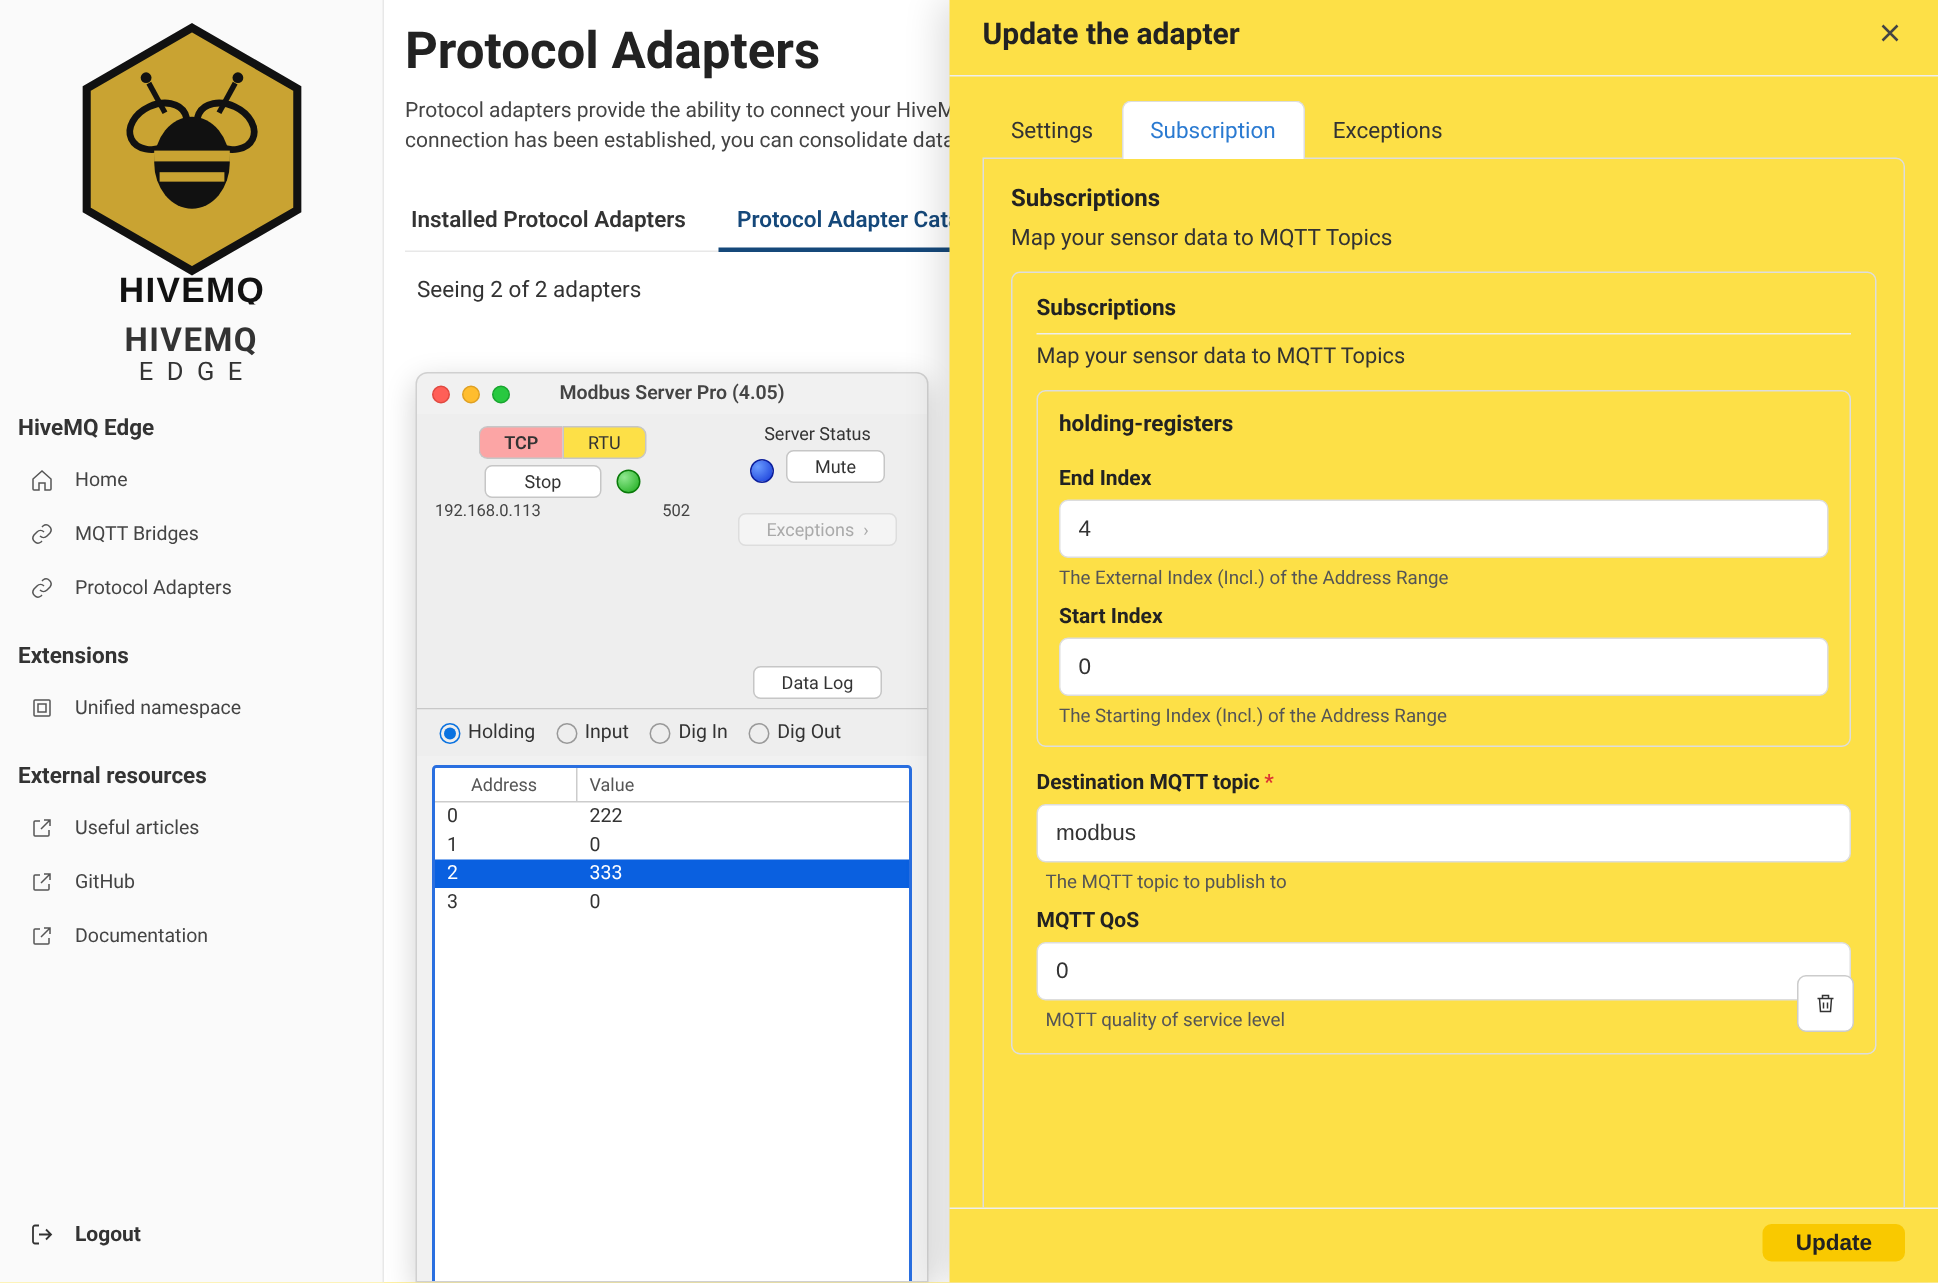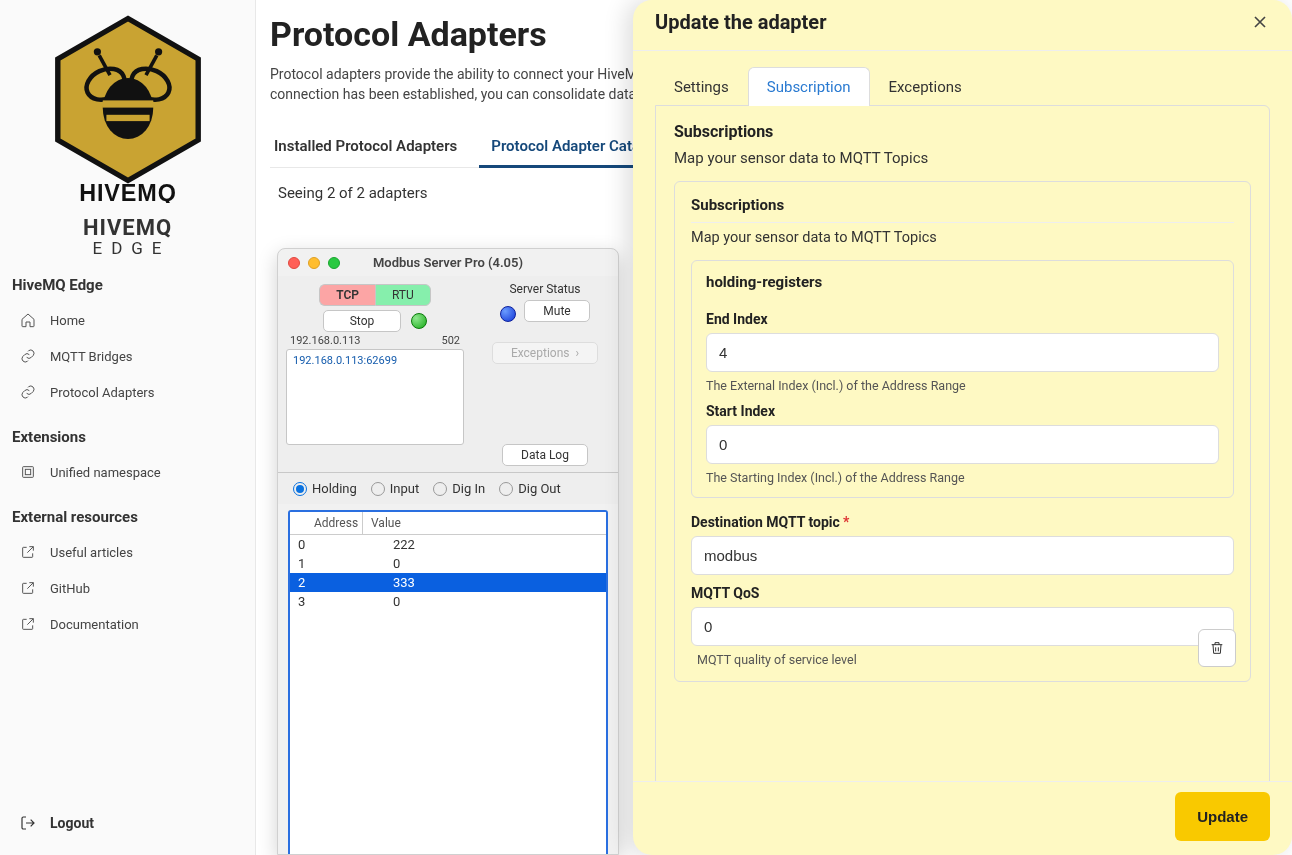--- a/index.html
+++ b/index.html
@@ -32,21 +32,21 @@
 .traffic { display: flex; gap: 8px; }
 .t-btn { width: 12px; height: 12px; border-radius: 50%; }
 .t-red { background: #ff5f57; border: 1px solid #e04940; }
 .t-yel { background: #ffbd2e; border: 1px solid #dfa023; }
 .t-grn { background: #28c940; border: 1px solid #19a52f; }
 .mb-title { position: absolute; left: 0; right: 0; text-align: center; font-size: 13px; font-weight: 600; color: #444; pointer-events: none; }
 .mb-top { display: flex; border-bottom: 1px solid #c8c8c8; background: #eee; }
 .mb-left { width: 194px; padding: 8px 8px 6px; }
 .mb-right { flex: 1; padding: 6px 6px; }
 .segmented { display: flex; justify-content: center; }
-.seg { padding: 3px 16px; font-size: 12px; background: #86efac; border: 1px solid #c6c6c6; }
+.seg { padding: 3px 16px; font-size: 12px; background: #fde047; border: 1px solid #c6c6c6; }
 .seg:first-child { border-radius: 6px 0 0 6px; border-right: none; }
 .seg:last-child { border-radius: 0 6px 6px 0; }
 .seg.active { background: #fca5a5; font-weight: 600; }
 .stop-row { display: flex; align-items: center; gap: 10px; margin-top: 4px; justify-content: center; }
 .stop-btn { padding: 3px 26px; font-size: 12px; background: #fff; border: 1px solid #c6c6c6; border-radius: 5px; }
 .led-green { width: 16px; height: 16px; border-radius: 50%; background: radial-gradient(circle at 30% 30%, #8fe88f, #1aab1a); border: 1px solid #0a7a0a; }
 .ip-port-row { display: flex; align-items: center; justify-content: space-between; font-size: 11px; color: #444; margin-top: 2px; padding: 0 4px; }
 .conn-list { margin-top: 2px; background: #fff; border: 1px solid #c6c6c6; border-radius: 3px; height: 96px; padding: 4px 6px; font-size: 11px; color: #155cad; overflow: hidden; }
 .mb-right .srv-status { font-size: 12px; color: #333; text-align: center; margin-bottom: 4px; }
 .status-row { display: flex; align-items: flex-end; gap: 8px; justify-content: center; }
@@ -55,27 +55,27 @@
 .exc-btn { color: #aaa; border-color: #ddd; background: #f4f4f4; margin-top: 20px; }
 .datalog-wrap { text-align: center; margin-top: 80px; }
 .radio-row { display: flex; align-items: center; gap: 14px; padding: 8px 15px; background: #eee; font-size: 13px; color: #333; }
 .fake-radio { width: 14px; height: 14px; border: 1px solid #999; border-radius: 50%; display: inline-flex; align-items: center; justify-content: center; }
 .fake-radio.checked { border-color: #0a72e0; }
 .fake-radio.checked::after { content: ""; width: 8px; height: 8px; border-radius: 50%; background: #0a72e0; }
 .radio-item { display: flex; align-items: center; gap: 5px; }
 .mb-table-wrap { margin: 6px 10px 0; border: 2px solid #2a6fe0; border-radius: 3px; background: #fff; height: 360px; overflow: hidden; }
 .mb-table-head { display: flex; border-bottom: 1px solid #ccc; background: #fff; }
 .th-cell { padding: 4px 8px; font-size: 12px; color: #555; }
-.th-addr { width: 73px; border-right: 1px solid #ccc; padding-left: 24px; }
+.th-addr { width: 95px; border-right: 1px solid #ccc; padding-left: 24px; }
 .tr-row { display: flex; font-size: 13px; padding: 2px 8px; color: #333; }
 .tr-row.selected { background: #0a60e0; color: #fff; }
 .td-addr { width: 95px; }
 
 
-.drawer { position: absolute; right: 0; top: 0; width: 659px; height: 855px; background: #fef9c3; box-shadow: -6px 0 24px rgba(0,0,0,0.14); display: flex; flex-direction: column; border-radius: 19px; }
+.drawer { position: absolute; right: 0; top: 0; width: 659px; height: 855px; background: #fde047; box-shadow: -6px 0 24px rgba(0,0,0,0.14); display: flex; flex-direction: column; }
 .drawer-header { display: flex; align-items: center; justify-content: space-between; padding: 10px 22px 16px; border-bottom: 1px solid #eee; }
 .drawer-title { font-size: 20px; font-weight: 700; color: #222; }
 .close-x { width: 20px; height: 20px; cursor: pointer; stroke: #444; stroke-width: 2; fill: none; }
 .drawer-body { padding: 16px 22px 0; flex: 1; overflow: hidden; }
 .drawer-tabs { display: flex; }
 .d-tab { padding: 10px 18px; border: 1px solid transparent; font-size: 15px; color: #333; cursor: pointer; border-bottom: none; }
 .d-tab.active { border-color: #ddd; border-radius: 6px 6px 0 0; background: #fff; color: #2a7ad1; position: relative; z-index: 2; }
 .drawer-panel { border: 1px solid #ddd; border-radius: 0 6px 6px 6px; padding: 16px 18px; margin-top: -1px; position: relative; height: 705px; }
 .section-title { font-size: 16px; font-weight: 700; margin-bottom: 8px; color: #222; }
 .section-sub { font-size: 15px; color: #333; margin-bottom: 14px; }
@@ -83,21 +83,21 @@
 .group-title { font-size: 15px; font-weight: 700; margin-bottom: 6px; color: #222; border-bottom: 1px solid #eee; padding-bottom: 8px; }
 .inner-card { border: 1px solid #ddd; border-radius: 6px; padding: 12px 14px; margin-top: 14px; }
 .inner-header { font-size: 15px; font-weight: 700; color: #222; padding-bottom: 10px; }
 .field-label { font-size: 14px; font-weight: 700; color: #222; margin: 10px 0 6px; }
 .req-star { color: #d33; margin-left: 3px; }
 .text-input { width: 100%; padding: 10px 12px; border: 1px solid #ddd; border-radius: 6px; font-size: 15px; color: #333; outline: none; }
 .help-text { font-size: 12.5px; color: #555; margin-top: 6px; }
 .trash-btn { position: absolute; right: 14px; bottom: 14px; width: 38px; height: 38px; border: 1px solid #ccc; border-radius: 6px; background: #fff; display: flex; align-items: center; justify-content: center; cursor: pointer; }
 .trash-btn svg { width: 16px; height: 16px; stroke: #333; fill: none; stroke-width: 1.5; }
 .drawer-footer { border-top: 1px solid #eee; padding: 10px 22px 14px; display: flex; justify-content: flex-end; }
-.update-btn { padding: 16px 22px; background: #f9c900; border: none; border-radius: 6px; font-size: 15px; font-weight: 600; color: #222; cursor: pointer; }
+.update-btn { padding: 4px 22px; background: #f9c900; border: none; border-radius: 6px; font-size: 15px; font-weight: 600; color: #222; cursor: pointer; }
 </style>
 </head>
 <body>
 
 <div class="sidebar">
   <div class="logo-wrap">
     <svg class="logo-svg" viewBox="0 0 200 210">
       <polygon points="100,5 178,50 178,140 100,185 22,140 22,50" fill="#c9a332" stroke="#111" stroke-width="6"></polygon>
       <ellipse cx="75" cy="78" rx="22" ry="16" fill="none" stroke="#111" stroke-width="5" transform="rotate(-25 75 78)"></ellipse>
       <ellipse cx="125" cy="78" rx="22" ry="16" fill="none" stroke="#111" stroke-width="5" transform="rotate(25 125 78)"></ellipse>
@@ -199,23 +199,20 @@
         <div class="seg">RTU</div>
       </div>
       <div class="stop-row">
         <div class="stop-btn">Stop</div>
         <div class="led-green"></div>
       </div>
       <div class="ip-port-row">
         <span>192.168.0.113</span>
         <span>502</span>
       </div>
-      <div class="conn-list">
-        <div>192.168.0.113:62699</div>
-      </div>
     </div>
     <div class="mb-right">
       <div class="srv-status">Server Status</div>
       <div class="status-row">
         <div class="led-blue"></div>
         <div class="mute-btn">Mute</div>
       </div>
       <div style="text-align:center">
         <div class="exc-btn">
           <span>Exceptions</span>
@@ -301,20 +298,21 @@
 
           <div class="field-label">Start Index</div>
           <input class="text-input" value="0" style="">
           <div class="help-text">The Starting Index (Incl.) of the Address Range</div>
         </div>
 
         <div class="field-label" style="margin-top:16px">
           <span>Destination MQTT topic</span><span class="req-star">*</span>
         </div>
         <input class="text-input" value="modbus" style="">
+        <div class="help-text" style="padding-left:6px">The MQTT topic to publish to</div>
 
         <div class="field-label">MQTT QoS</div>
         <input class="text-input" value="0" style="">
         <div class="help-text" style="padding-left:6px">MQTT quality of service level</div>
 
         <div class="trash-btn">
           <svg viewBox="0 0 24 24">
               <path d="M4 7h16M9 7V4h6v3M6 7l1 13h10l1-13M10 11v6M14 11v6"></path>
             </svg>
         </div>

